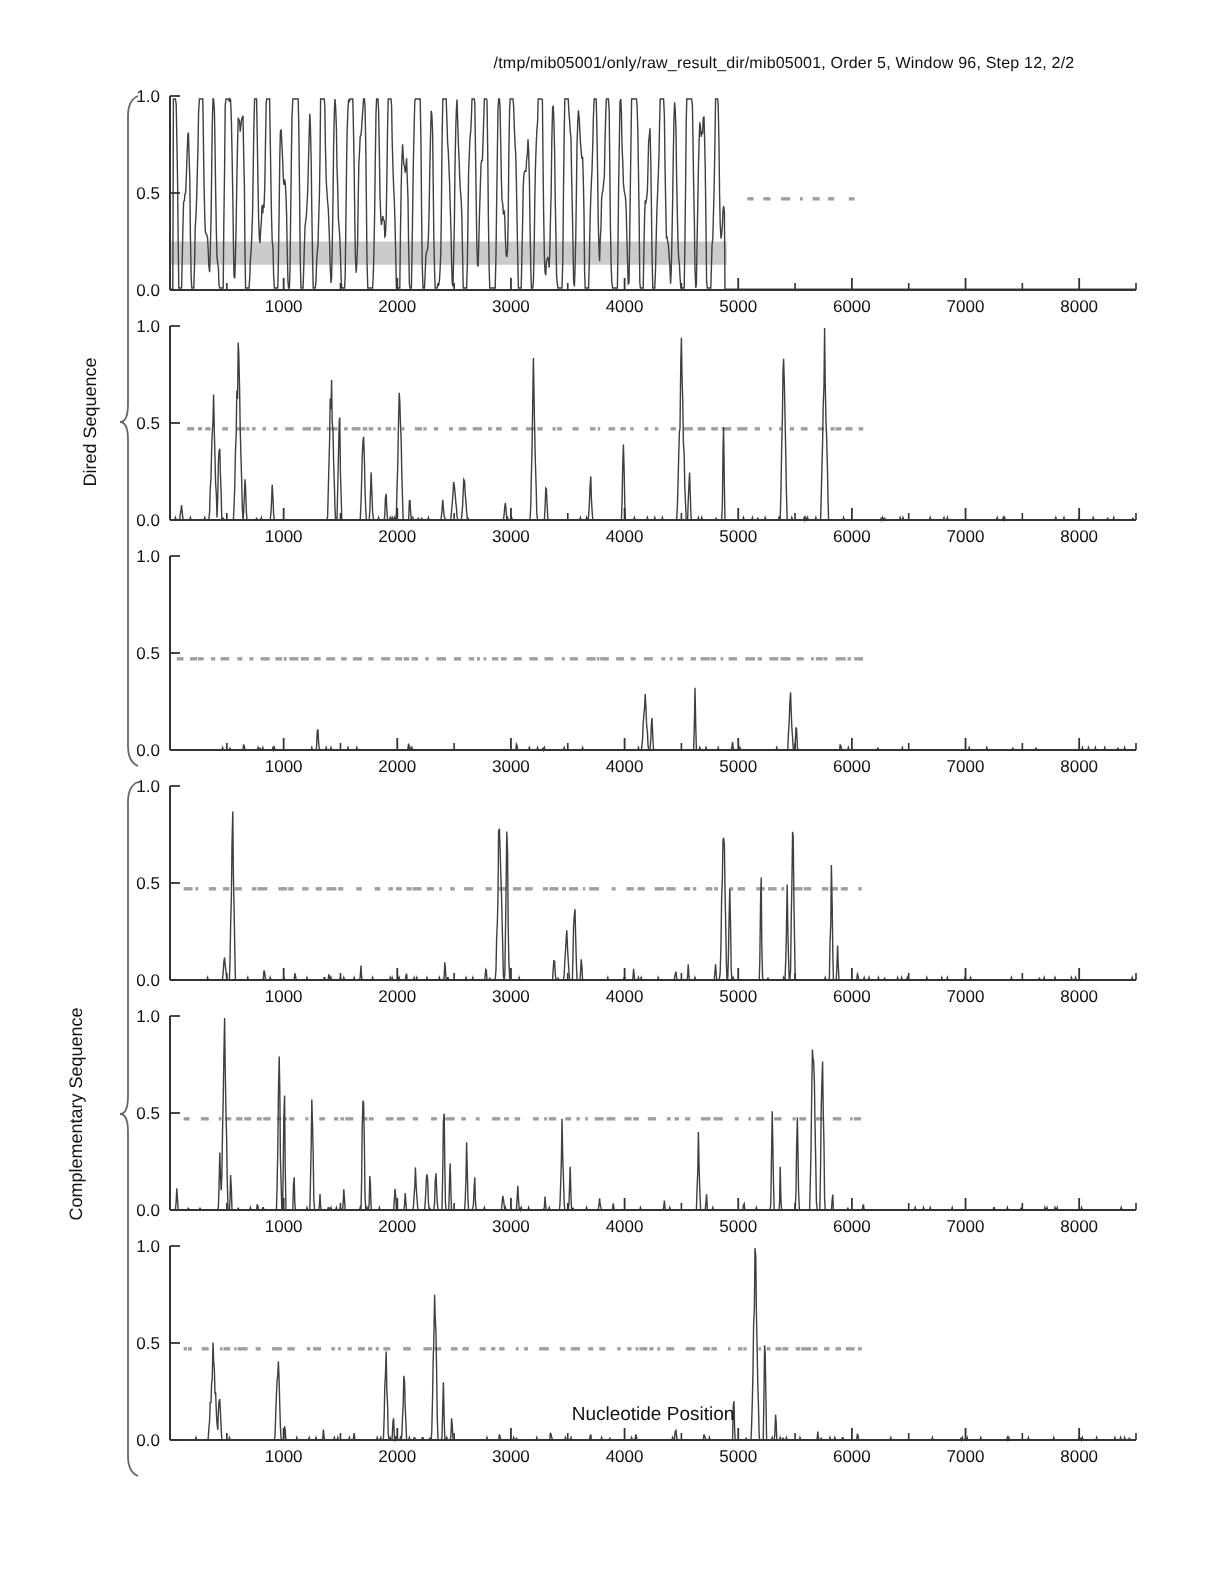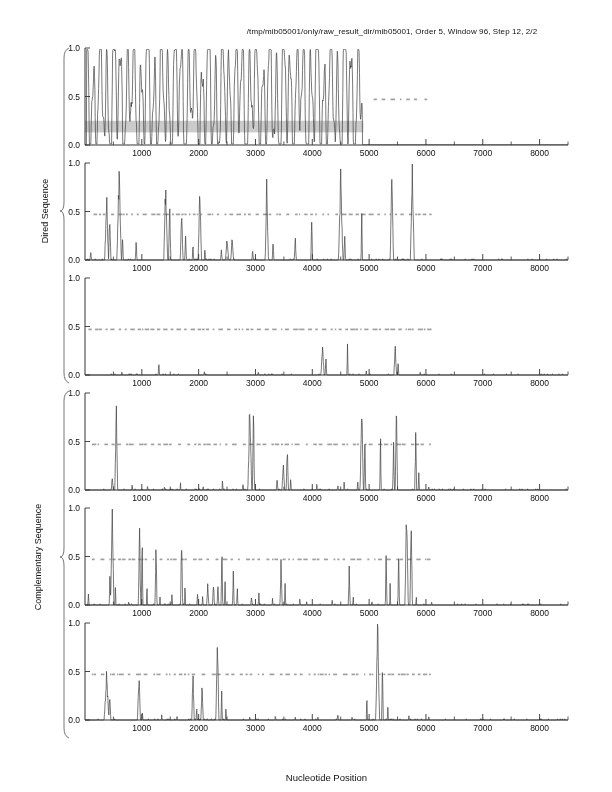--- a/index.html
+++ b/index.html
@@ -1,20 +1,20 @@
 <!DOCTYPE html>
 <html><head>
 <meta charset="utf-8">
 <style>
   html,body{margin:0;padding:0;background:#fff;}
   .page{position:relative;width:612px;height:792px;background:#ffffff;overflow:hidden;
         font-family:"Liberation Sans",sans-serif;color:#111;padding-left:39px;}
   .title{position:absolute;top:27px;left:186px;width:412px;text-align:center;
          font-size:8px;letter-spacing:0.1px;white-space:nowrap;}
-  .xlabel{position:absolute;top:772px;left:85px;width:483px;text-align:center;font-size:9.5px;}
+  .xlabel{position:absolute;top:702px;left:85px;width:483px;text-align:center;font-size:9.5px;}
   .group-label{position:absolute;height:12px;text-align:center;font-size:9px;
                transform:rotate(-90deg);white-space:nowrap;}
   .group-label.direct{width:160px;left:-34px;top:205px;}
   .group-label.comp{width:200px;left:-61px;top:551px;}
   svg#chart{position:absolute;left:0;top:0;}
 </style>
 </head>
 <body>
 
 <div class="page">

